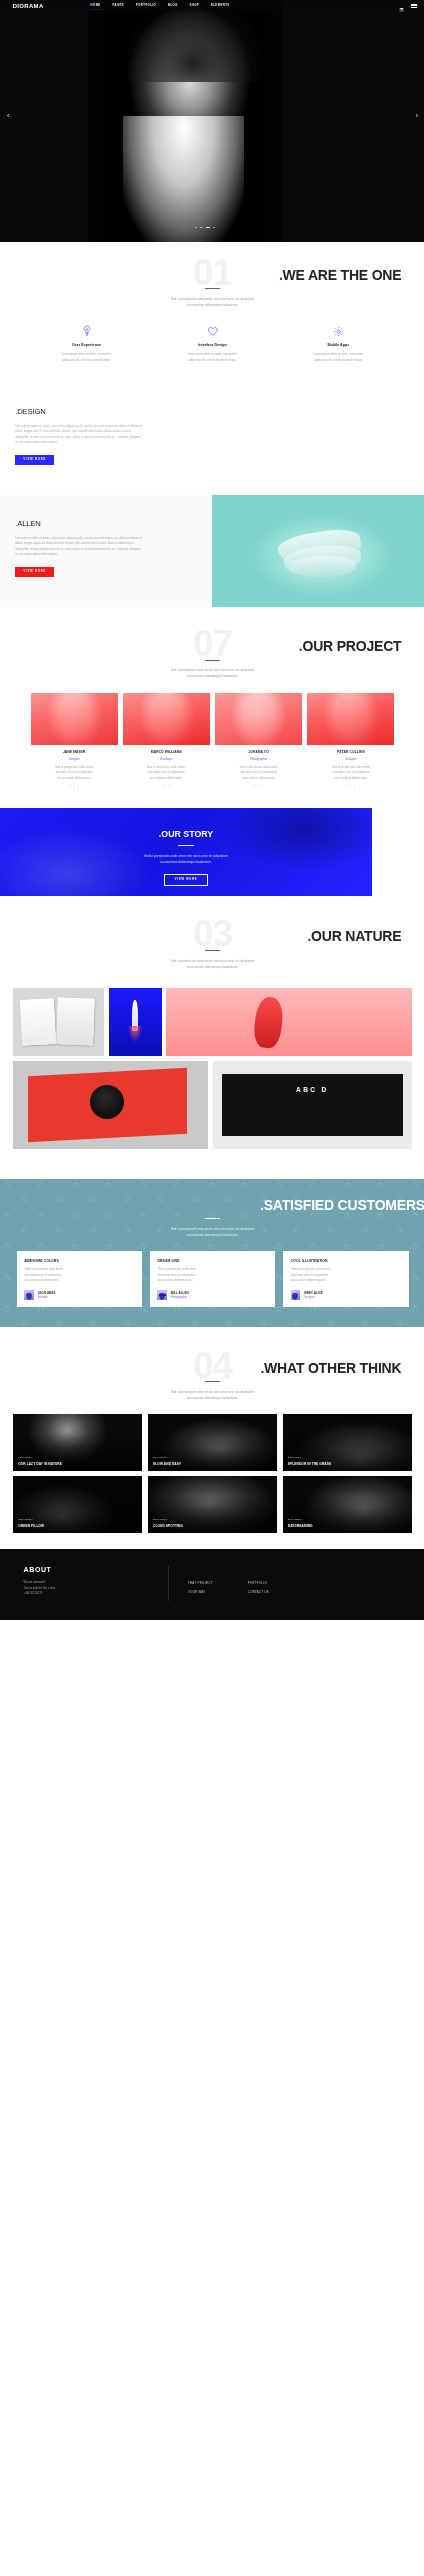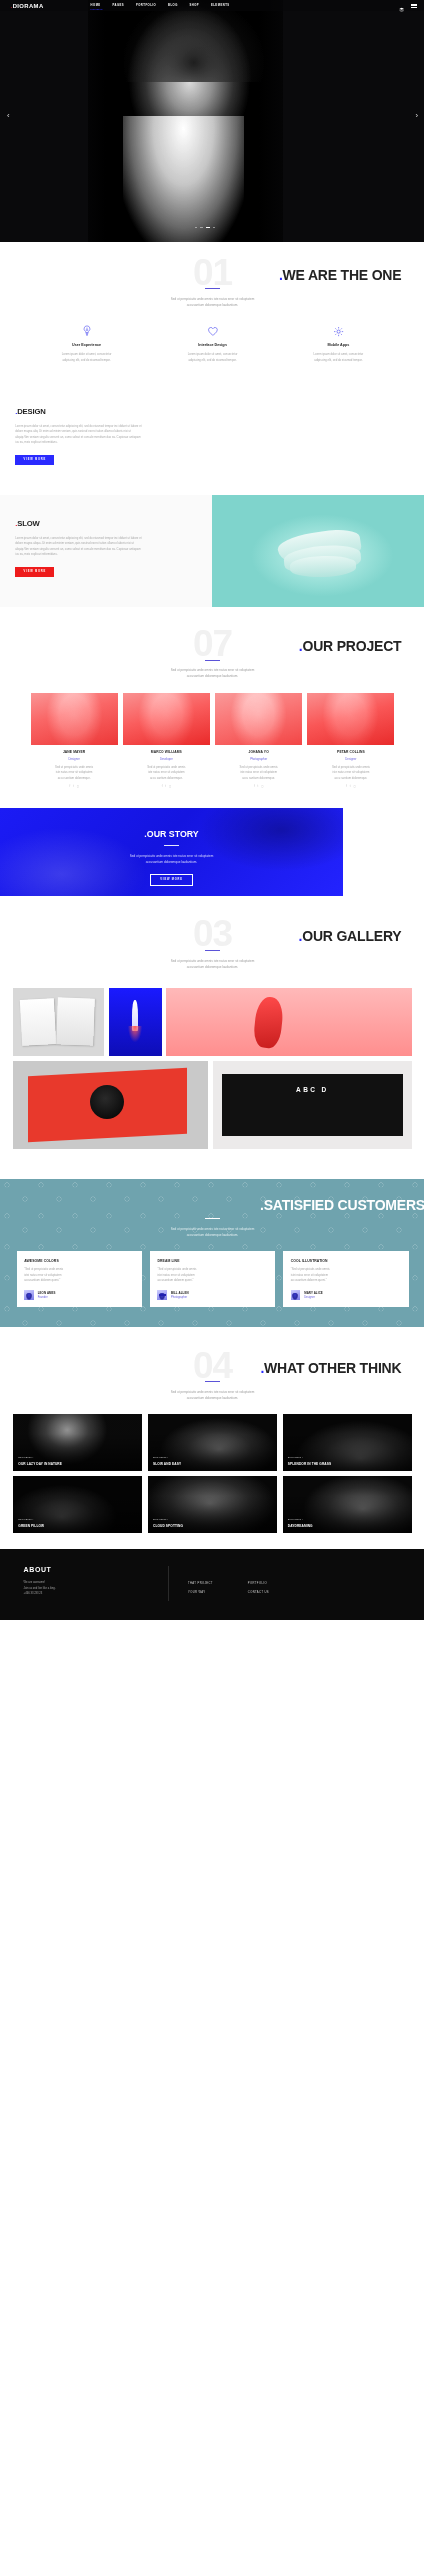--- a/index.html
+++ b/index.html
@@ -90,21 +90,21 @@
       linear-gradient(145deg,#1d1dff 0%,#1111d6 100%);
   }
   .blue-art .ticks i { position:absolute; background:#fff; opacity:.85; }
   .aa-box {
     position:absolute; left:59px; top:31px; width:61px; height:46px; background:#0a0a0a;
     display:flex; align-items:center; justify-content:center;
   }
   .aa-box span { color:#fff; font-size:13.6px; font-weight:700; letter-spacing:-0.6px; }
   .pane { padding:23.6px 15.3px 0 15.3px; }
   .pane.right { background:#fff; }
-  .pane-title { font-size:7.7px; font-weight:700; letter-spacing:-0.2px; }
+  .pane-title { font-size:7.7px; font-weight:400; letter-spacing:-0.2px; }
   .pane-title .d { color:#2a2aff; }
   .pane-title.red .d { color:#e8162c; }
   .pane-body { margin-top:7.7px; font-size:2.8px; line-height:2.0; color:#a9a9a9; width:127px; }
   .btn {
     margin-top:8.8px; display:inline-block; position:relative;
     padding:3.5px 8.3px; font-size:2.6px; font-weight:700; letter-spacing:0.8px; color:#fff;
     background:#2a2aff;
   }
   .btn.red { background:#ee1b1b; }
   .btn::after {
@@ -135,21 +135,21 @@
   .tm-photo.p2 { background:linear-gradient(165deg,#ffdede 0%,#ff8e8e 45%,#ef3f3f 100%); }
   .tm-photo.p3 { background:linear-gradient(165deg,#ffeaea 0%,#ffb0b0 45%,#f86a6a 100%); }
   .tm-photo.p4 { background:linear-gradient(165deg,#ffdada 0%,#ff8585 45%,#ee4242 100%); }
   .tm-name { margin-top:5.9px; font-size:3.3px; font-weight:700; letter-spacing:0.1px; }
   .tm-role { margin-top:2.4px; font-size:2.8px; color:#6b63e0; }
   .tm-txt { margin-top:4.1px; font-size:2.8px; line-height:1.95; color:#a6a6a6; }
   .tm-soc { margin-top:4.1px; display:flex; gap:2.9px; justify-content:center; }
   .tm-soc i { font-style:normal; font-size:2.6px; color:#c0c0c0; }
 
   
-  .story { position:relative; width:343px; height:88px; overflow:hidden;
+  .story { position:relative; width:372px; height:88px; overflow:hidden;
     background:linear-gradient(135deg,#1b1bf5 0%,#1414e0 45%,#2323ff 100%); }
   .story::before { content:""; position:absolute; inset:0;
     background:
       radial-gradient(ellipse 130px 71px at 18% 75%, rgba(255,255,255,.16) 0%, rgba(255,255,255,0) 65%),
       radial-gradient(ellipse 118px 59px at 82% 25%, rgba(0,0,40,.35) 0%, rgba(0,0,0,0) 70%); }
   .story-inner { position:relative; z-index:2; text-align:center; padding-top:21px; }
   .story-title { font-size:8.8px; font-weight:700; color:#fff; }
   .story-title .d { color:#fff; }
   .story-line { width:15.3px; height:0.9px; background:#fff; margin:5.3px auto 7px; opacity:.9; }
   .story-desc { font-size:3.1px; line-height:1.95; color:#dcdcff; }
@@ -343,21 +343,21 @@
   <div class="split">
     <div class="half pane right">
       <div class="pane-title"><span class="d">.</span><span>DESIGN</span></div>
       <div class="pane-body">Lorem ipsum dolor sit amet, consectetur adipiscing elit, sed do eiusmod tempor inci didunt ut labore et dolore magna aliq. Ut enim ad minim veniam, quis nostrud exerci tation ullamco laboris nisi ut aliquip.Vim veniam singulis senserit an, sumo soleat et consule mentitum duo ea. Copiosae antiopam ius ea, meis explicari reformidans.</div>
       <a class="btn">VIEW MORE</a>
     </div>
   </div>
 
   <div class="split">
     <div class="half pane photo-left">
-      <div class="pane-title red"><span class="d">.</span><span>SLOW</span></div>
+      <div class="pane-title red"><span class="d">.</span><span>ALLEN</span></div>
       <div class="pane-body">Lorem ipsum dolor sit amet, consectetur adipiscing elit, sed do eiusmod tempor inci didunt ut labore et dolore magna aliqua. Ut enim ad minim veniam, quis nostrud exerci tation ullamco laboris nisi ut aliquip.Vim veniam singulis senserit an, sumo soleat et consule mentitum duo ea. Copiosae antiopam ius ea, meis explicari reformidans.</div>
       <a class="btn red">VIEW MORE</a>
     </div>
     <div class="half banana">
       <div class="b b1"></div>
         <div class="b b2"></div>
         <div class="b b3"></div>
     </div>
   </div>
 
@@ -444,21 +444,21 @@
         <div>Sed ut perspiciatis unde omnis iste natus error sit voluptatem</div>
         <div>accusantium doloremque laudantium.</div>
       </div>
       <a class="story-btn">VIEW MORE</a>
     </div>
   </div>
 
   <div class="sec" style="padding-top:32px; padding-bottom:5.9px;">
     <div class="sec-head">
       <div class="ghost">03</div>
-      <div class="sec-title"><span class="d">.</span><span>OUR GALLERY</span></div>
+      <div class="sec-title"><span class="d">.</span><span>OUR NATURE</span></div>
       <div class="sec-line"></div>
       <div class="sec-desc">
         <div>Sed ut perspiciatis unde omnis iste natus error sit voluptatem</div>
         <div>accusantium doloremque laudantium.</div>
       </div>
     </div>
   </div>
 
   <div class="gal">
     <div class="gal-row">

